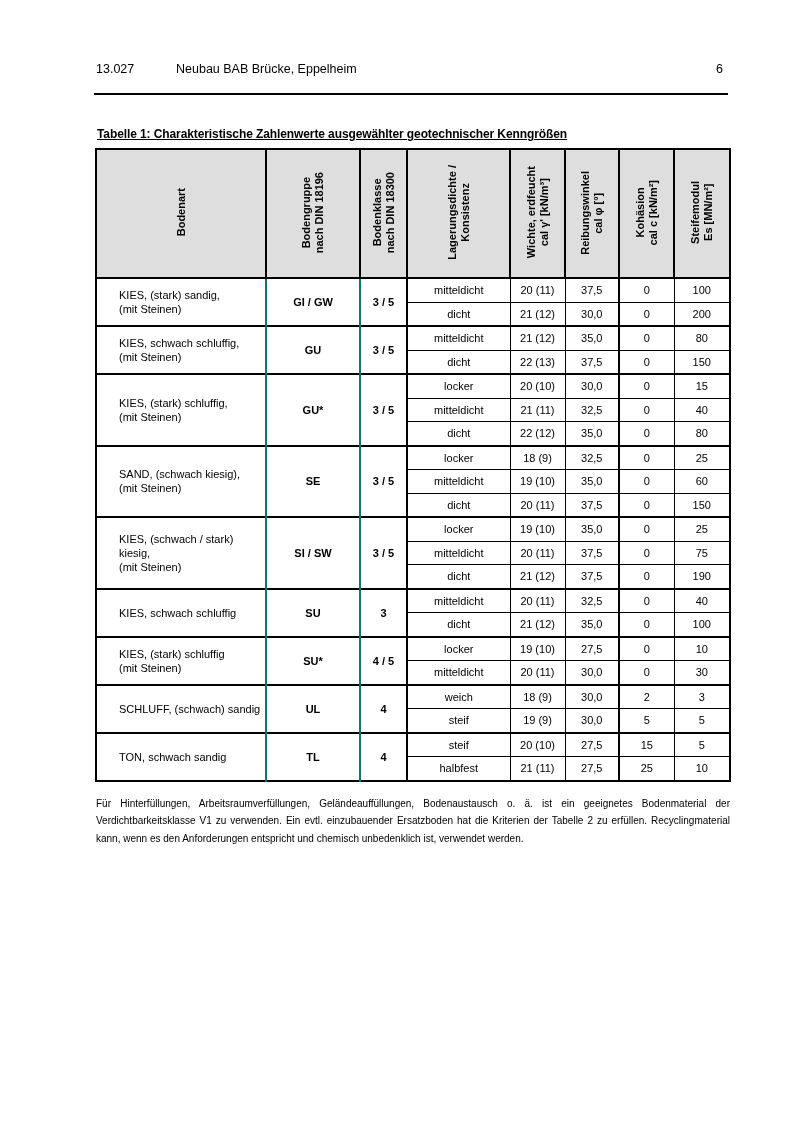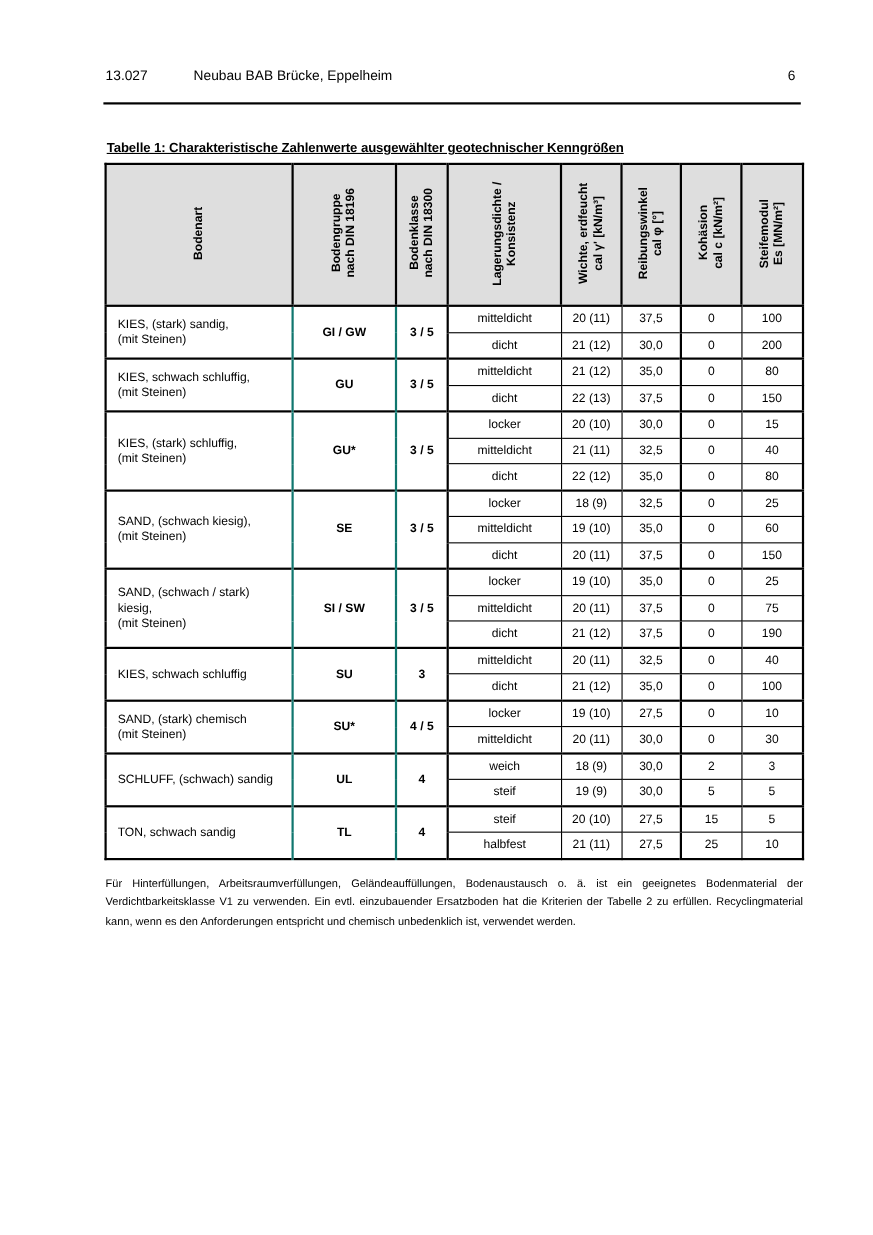--- a/index.html
+++ b/index.html
@@ -15,21 +15,21 @@
   .caption { position: absolute; left: 97px; top: 127px; font-size: 12px; font-weight: bold; letter-spacing: -0.1px; text-decoration: underline; }
 
   table.kenn { position: absolute; left: 95px; top: 148px; width: 634px; border-collapse: collapse;
                table-layout: fixed; border: 2.5px solid #000; font-size: 11px; }
   table.kenn th, table.kenn td { padding: 0; text-align: center; vertical-align: middle; }
   table.kenn thead th { height: 127px; background: #dedede; border-left: 2px solid #000; border-bottom: 2px solid #000;
                         font-weight: bold; font-size: 11px; }
   table.kenn thead th:first-child { border-left: none; }
   .vert { display: inline-block; writing-mode: vertical-rl; transform: rotate(180deg); line-height: 13px; text-align: center; }
   table.kenn td { height: 22.5px; border: 1px solid #000; }
-  table.kenn td.art { text-align: left; padding-left: 10px; line-height: 14px; border-left: none; }
+  table.kenn td.art { text-align: left; padding-left: 22px; line-height: 14px; border-left: none; }
   table.kenn td.grp, table.kenn td.kl { border-left: 2px solid #0f766e; font-weight: bold; }
   table.kenn td.lag { border-left: 2px solid #000; margin-left: 16px; }
   table.kenn td.coh { border-left: 2px solid #000; }
   table.kenn tr.grp-start td { border-top: 2px solid #000; }
 
   .para { position: absolute; left: 96px; top: 795px; width: 634px; font-size: 10px; line-height: 17.4px;
           text-align: justify; }
 </style>
 </head>
 <body>
@@ -156,21 +156,21 @@
       </tr>
       <tr>
         <td class="lag">dicht</td>
         <td>20 (11)</td>
         <td>37,5</td>
         <td class="coh">0</td>
         <td>150</td>
       </tr>
       <tr class="grp-start">
         <td class="art" rowspan="3">
-          <div>SAND, (schwach / stark)</div>
+          <div>KIES, (schwach / stark)</div>
           <div>kiesig,</div>
           <div>(mit Steinen)</div>
         </td>
         <td class="grp" rowspan="3">SI / SW</td>
         <td class="kl" rowspan="3">3 / 5</td>
         <td class="lag">locker</td>
         <td>19 (10)</td>
         <td>35,0</td>
         <td class="coh">0</td>
         <td>25</td>
@@ -203,21 +203,21 @@
       </tr>
       <tr>
         <td class="lag">dicht</td>
         <td>21 (12)</td>
         <td>35,0</td>
         <td class="coh">0</td>
         <td>100</td>
       </tr>
       <tr class="grp-start">
         <td class="art" rowspan="2">
-          <div>SAND, (stark) chemisch</div>
+          <div>KIES, (stark) schluffig</div>
           <div>(mit Steinen)</div>
         </td>
         <td class="grp" rowspan="2">SU*</td>
         <td class="kl" rowspan="2">4 / 5</td>
         <td class="lag">locker</td>
         <td>19 (10)</td>
         <td>27,5</td>
         <td class="coh">0</td>
         <td>10</td>
       </tr>

